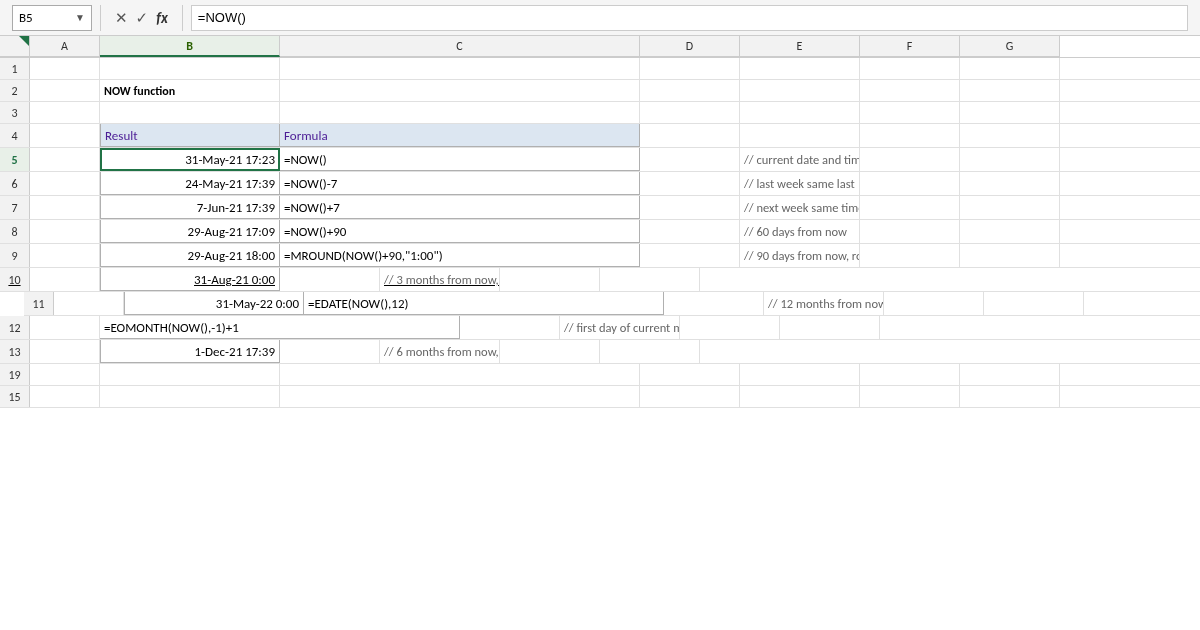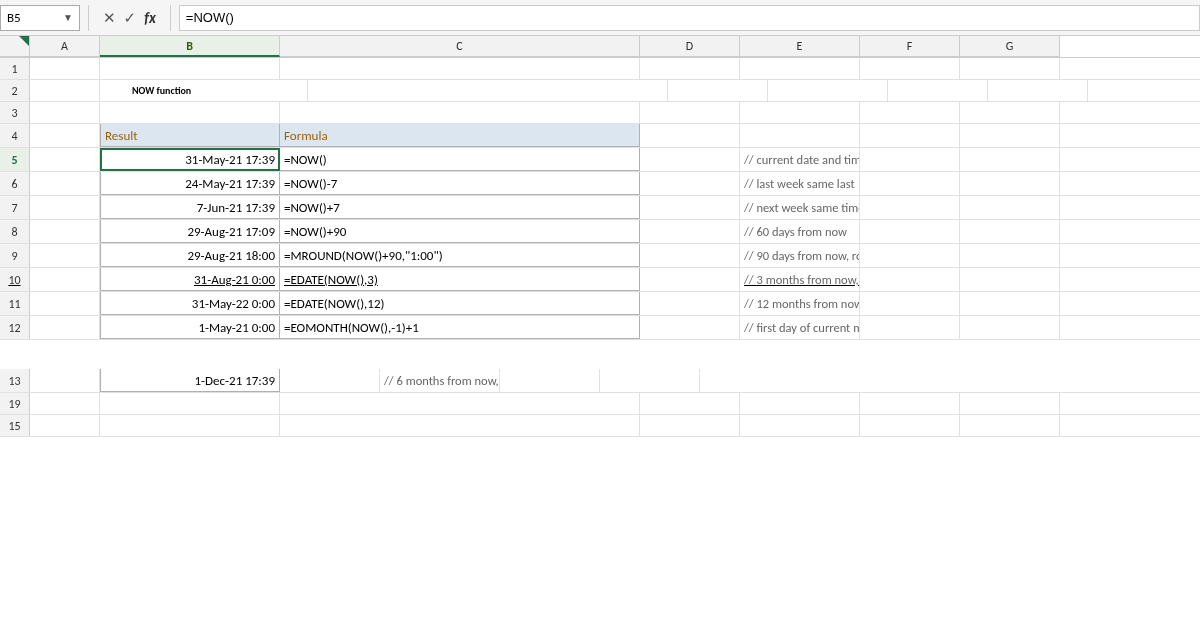--- a/index.html
+++ b/index.html
@@ -5,21 +5,21 @@
     * { box-sizing: border-box; margin: 0; padding: 0; }
     body { font-family: Calibri, Arial, sans-serif; font-size: 13px; background: #fff; color: #000; }
 
     
     .formula-bar {
       display: flex;
       align-items: center;
       height: 36px;
       border-bottom: 1px solid #ccc;
       background: #f5f5f5;
-      padding: 0 0;
+      padding: 0 12px;
       gap: 4px;
     }
     .cell-ref-box {
       width: 80px;
       border: 1px solid #aaa;
       background: #fff;
       padding: 2px 6px;
       font-size: 13px;
       display: flex;
       align-items: center;
@@ -129,40 +129,40 @@
     .cell-active {
       outline: 2px solid #217346;
       outline-offset: -2px;
       background: #fff;
     }
 
     
     .cell-table-header {
       background: #dce6f1;
       font-weight: normal;
-      color: #a16207;
+      color: #4c1d95;
     }
 
     
     .cell-table {
       border-right: 1px solid #b0b0b0;
       border-bottom: 1px solid #b0b0b0;
     }
     .cell-table-first-col {
       border-left: 1px solid #b0b0b0;
     }
 
     
     .cell-comment {
       color: #666;
       font-size: 12.5px;
     }
 
     
-    .cell-bold { font-weight: bold; font-size: 10px; margin-left: 28px; }
+    .cell-bold { font-weight: bold; font-size: 12px; }
 
     
     .corner-triangle {
       width: 0;
       height: 0;
       border-style: solid;
       border-width: 0 10px 10px 0;
       border-color: transparent #217346 transparent transparent;
       position: absolute;
       top: 0;
@@ -244,21 +244,21 @@
       <div class="cell col-C cell-table-header cell-table">Formula</div>
       <div class="cell col-D"></div>
       <div class="cell col-E"></div>
       <div class="cell col-F"></div>
       <div class="cell col-G"></div>
     </div>
 
     <div class="grid-row" style="height:24px;">
       <div class="row-header" style="background:#e8f0e8; color:#217346; font-weight:bold;">5</div>
       <div class="cell col-A"></div>
-      <div class="cell col-B right cell-table cell-table-first-col cell-active">31-May-21 17:39</div>
+      <div class="cell col-B right cell-table cell-table-first-col cell-active">31-May-21 17:23</div>
       <div class="cell col-C cell-table">=NOW()</div>
       <div class="cell col-D"></div>
       <div class="cell col-E cell-comment">// current date and time</div>
       <div class="cell col-F"></div>
       <div class="cell col-G"></div>
     </div>
 
     <div class="grid-row" style="height:24px;">
       <div class="row-header">6</div>
       <div class="cell col-A"></div>
@@ -300,50 +300,48 @@
       <div class="cell col-D"></div>
       <div class="cell col-E cell-comment">// 90 days from now, rounded to nearest hour</div>
       <div class="cell col-F"></div>
       <div class="cell col-G"></div>
     </div>
 
     <div class="grid-row" style="height:24px;text-decoration:underline;">
       <div class="row-header">10</div>
       <div class="cell col-A"></div>
       <div class="cell col-B right cell-table cell-table-first-col">31-Aug-21 0:00</div>
-      <div class="cell col-C cell-table">=EDATE(NOW(),3)</div>
       <div class="cell col-D"></div>
       <div class="cell col-E cell-comment">// 3 months from now, time removed</div>
       <div class="cell col-F"></div>
       <div class="cell col-G"></div>
     </div>
 
-    <div class="grid-row" style="height:24px;">
+    <div class="grid-row" style="height:24px;margin-left:24px;">
       <div class="row-header">11</div>
       <div class="cell col-A"></div>
       <div class="cell col-B right cell-table cell-table-first-col">31-May-22 0:00</div>
       <div class="cell col-C cell-table">=EDATE(NOW(),12)</div>
       <div class="cell col-D"></div>
       <div class="cell col-E cell-comment">// 12 months from now, time removed</div>
       <div class="cell col-F"></div>
       <div class="cell col-G"></div>
     </div>
 
     <div class="grid-row" style="height:24px;">
       <div class="row-header">12</div>
       <div class="cell col-A"></div>
-      <div class="cell col-B right cell-table cell-table-first-col">1-May-21 0:00</div>
       <div class="cell col-C cell-table">=EOMONTH(NOW(),-1)+1</div>
       <div class="cell col-D"></div>
       <div class="cell col-E cell-comment">// first day of current month</div>
       <div class="cell col-F"></div>
       <div class="cell col-G"></div>
     </div>
 
-    <div class="grid-row" style="height:24px;margin-top:29px;">
+    <div class="grid-row" style="height:24px;">
       <div class="row-header">13</div>
       <div class="cell col-A"></div>
       <div class="cell col-B right cell-table cell-table-first-col">1-Dec-21 17:39</div>
       <div class="cell col-D"></div>
       <div class="cell col-E cell-comment">// 6 months from now, time preserved</div>
       <div class="cell col-F"></div>
       <div class="cell col-G"></div>
     </div>
 
     <div class="grid-row">

